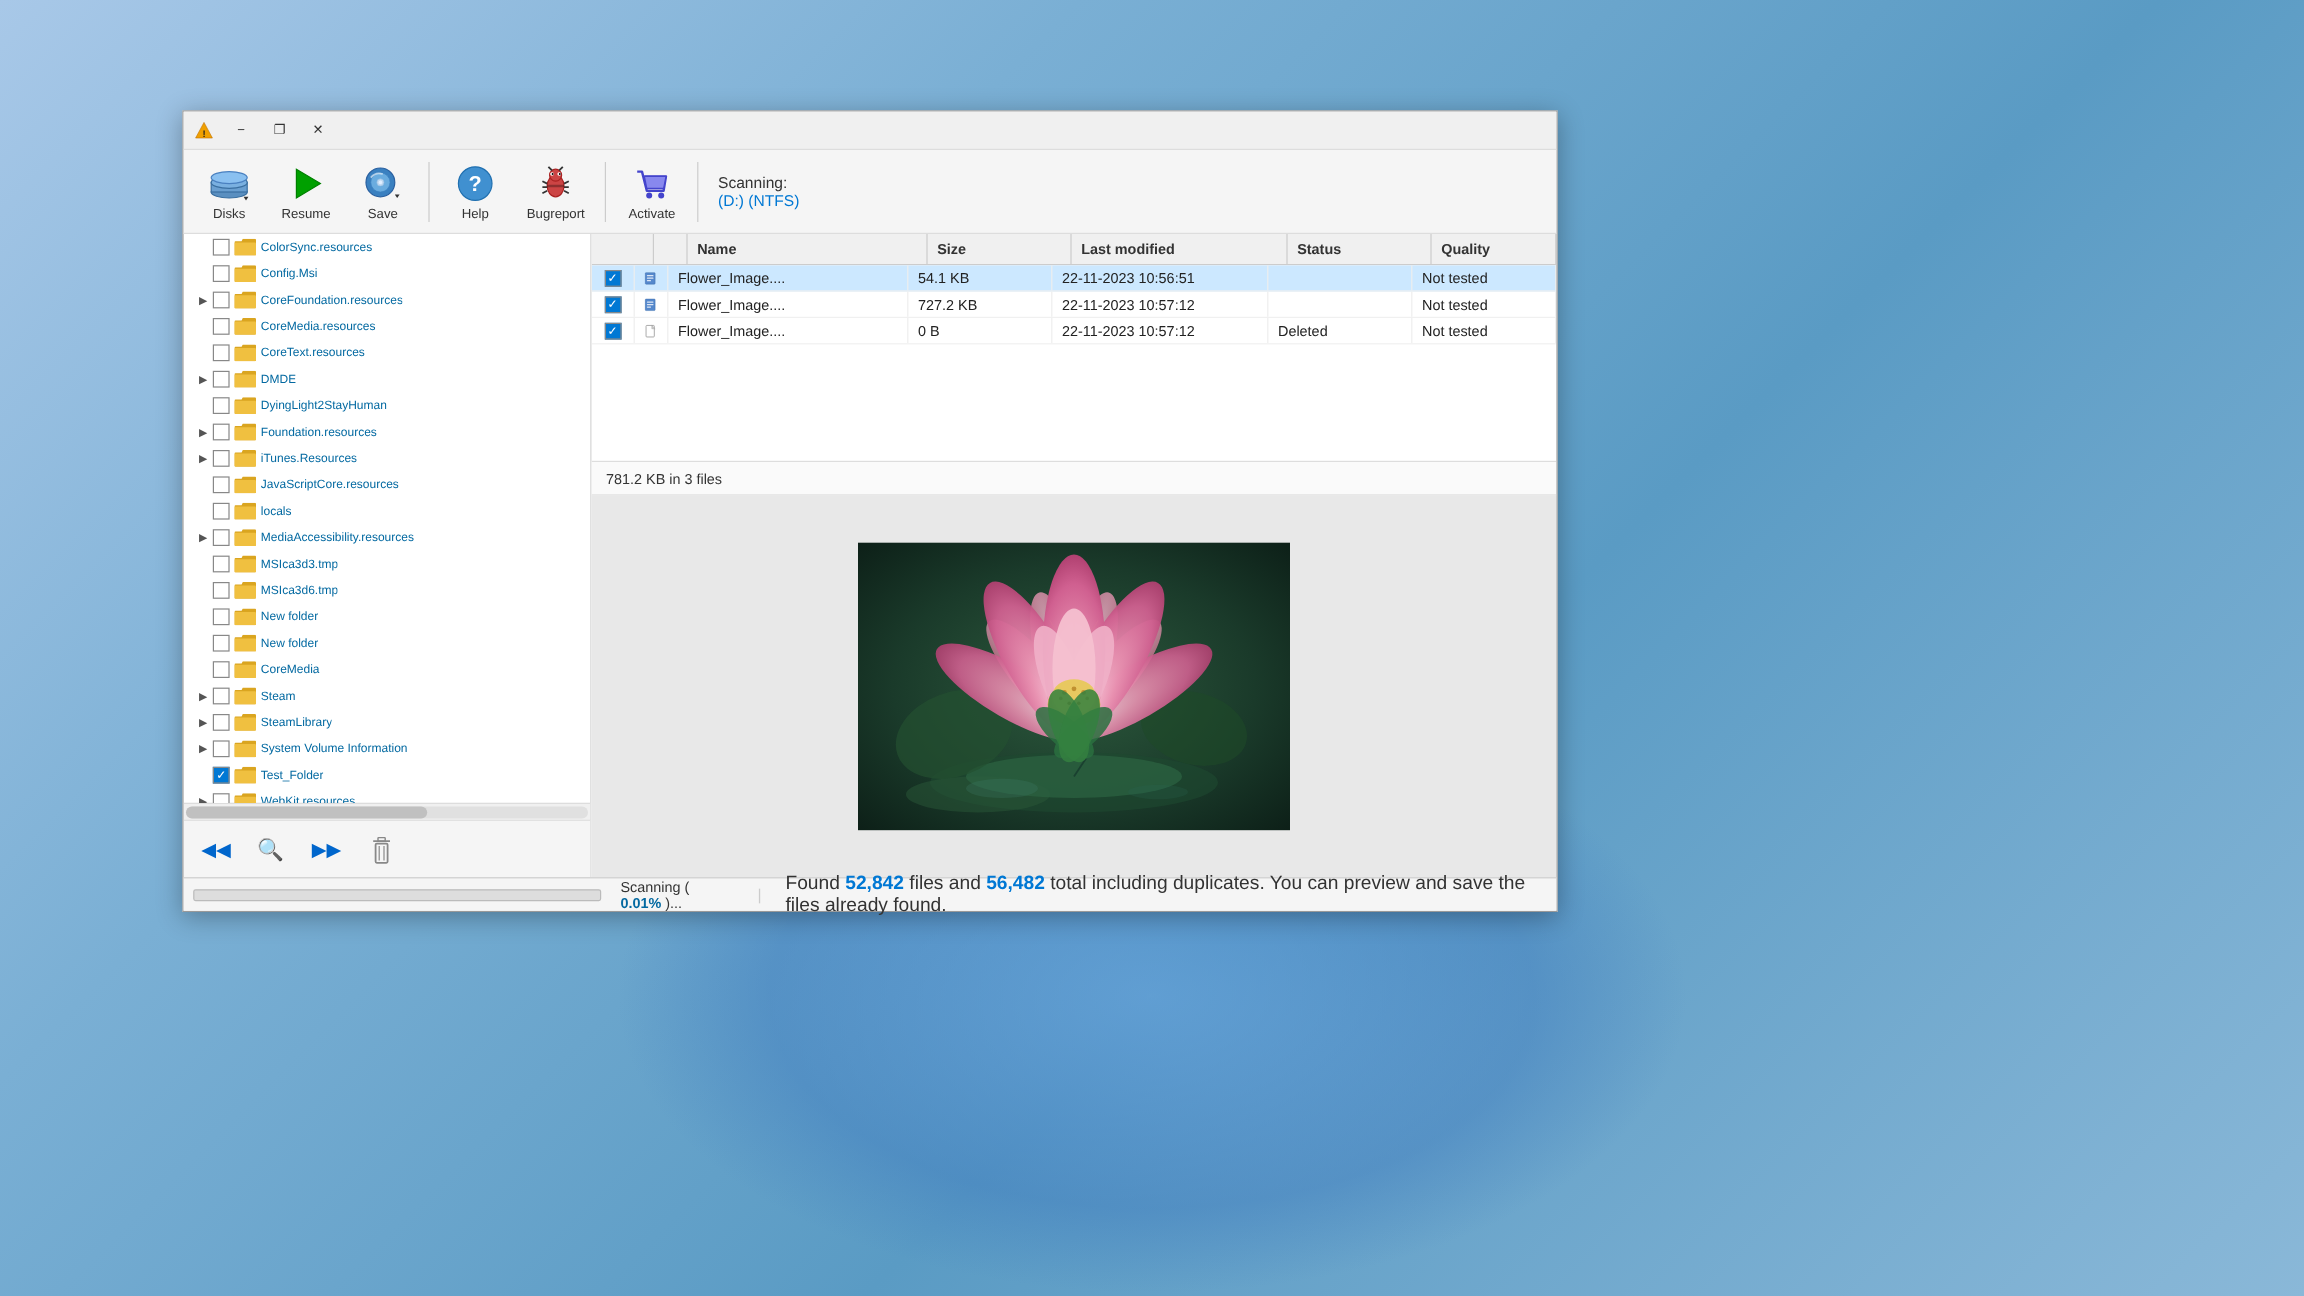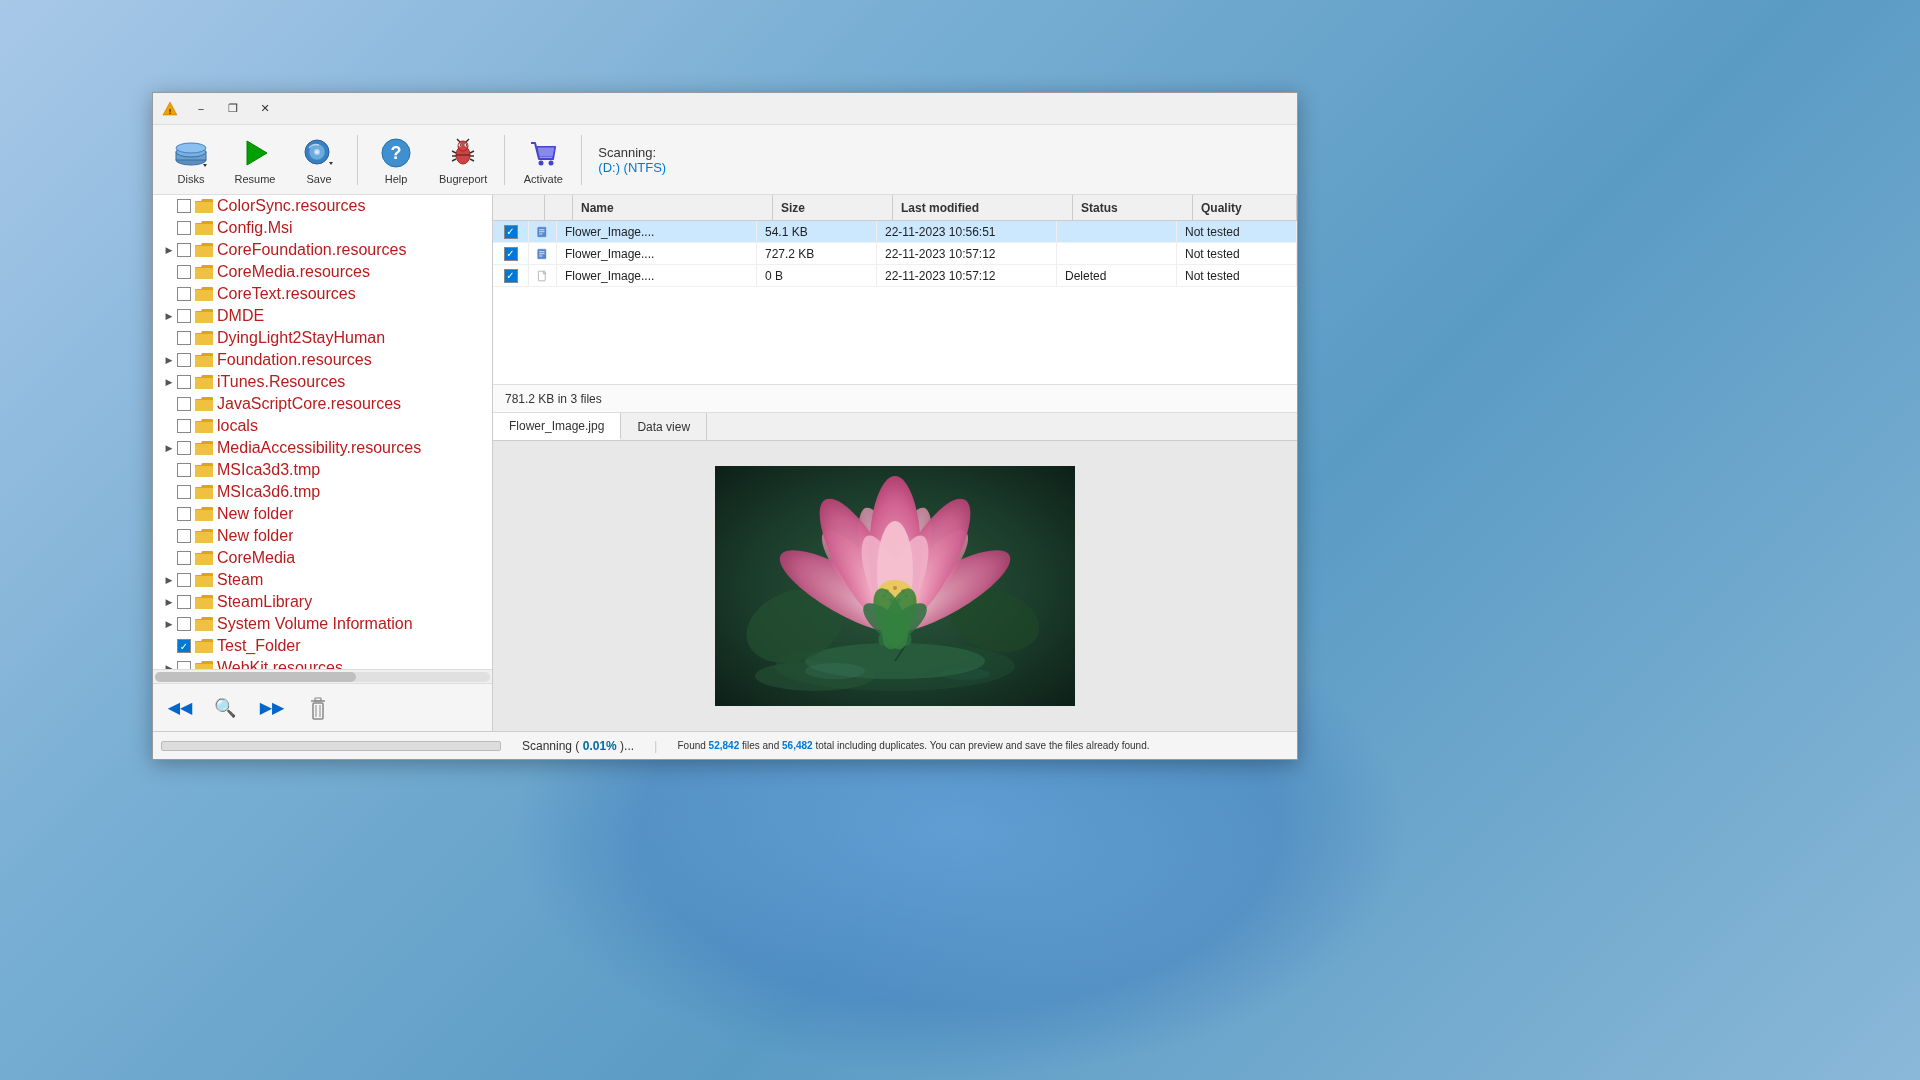--- a/index.html
+++ b/index.html
@@ -189,22 +189,22 @@
     .tree-folder-icon {
       width: 18px;
       height: 16px;
       margin-right: 4px;
       flex-shrink: 0;
       display: flex;
       align-items: center;
       justify-content: center;
     }
     .tree-label {
-      font-size: 16px;
-      color: #b91c1c;
+      font-size: 10px;
+      color: #0369a1;
       overflow: hidden;
       text-overflow: ellipsis;
     }
 
     
     .file-tree::-webkit-scrollbar { width: 12px; }
     .file-tree::-webkit-scrollbar-track { background: #f0f0f0; }
     .file-tree::-webkit-scrollbar-thumb { background: #c0c0c0; border: 2px solid #f0f0f0; }
 
     
@@ -412,21 +412,21 @@
       border: 1px solid #bbb;
       border-radius: 2px;
       overflow: hidden;
     }
     .progress-bar-fill {
       height: 100%;
       background: #0078d4;
       width: 0.01%;
     }
     .status-text {
-      font-size: 10px;
+      font-size: 16px;
       color: #333;
     }
     .status-scan {
       font-size: 12px;
       color: #333;
     }
 
     
     .lotus-svg {
       width: 360px;
@@ -928,24 +928,20 @@
           </div>
 
         </div>
       </div>
 
       <div class="summary-bar">
         <span>781.2 KB in 3 files</span>
       </div>
 
       <div class="preview-area">
-        <div class="preview-tabs">
-          <div class="preview-tab active">Flower_Image.jpg</div>
-          <div class="preview-tab">Data view</div>
-        </div>
         <div class="preview-content">
 
           <svg class="lotus-svg" viewBox="0 0 360 240" xmlns="http://www.w3.org/2000/svg">
 
             <defs>
               <radialGradient id="bgGrad" cx="50%" cy="50%" r="70%">
                 <stop offset="0%" stop-color="#2d5a3d"></stop>
                 <stop offset="60%" stop-color="#1a3a2a"></stop>
                 <stop offset="100%" stop-color="#0d2018"></stop>
               </radialGradient>

